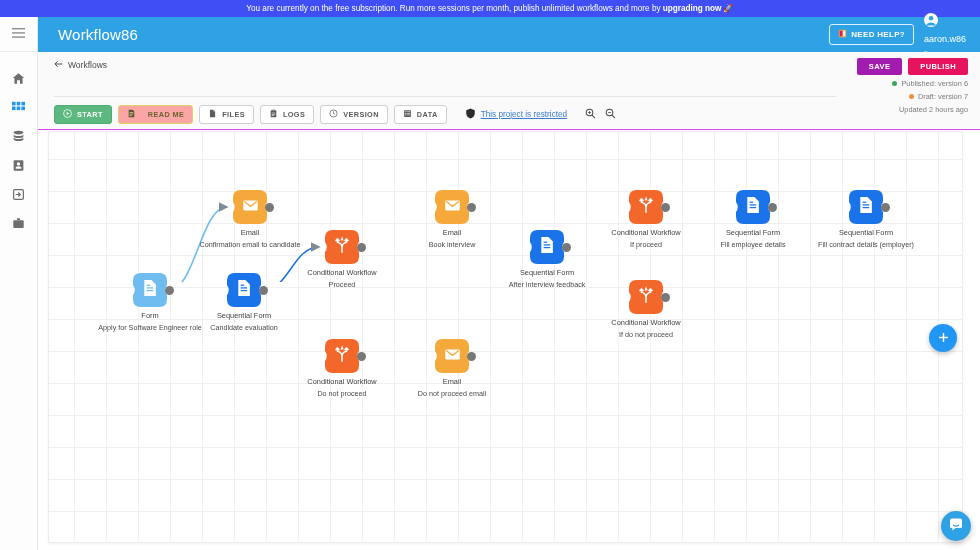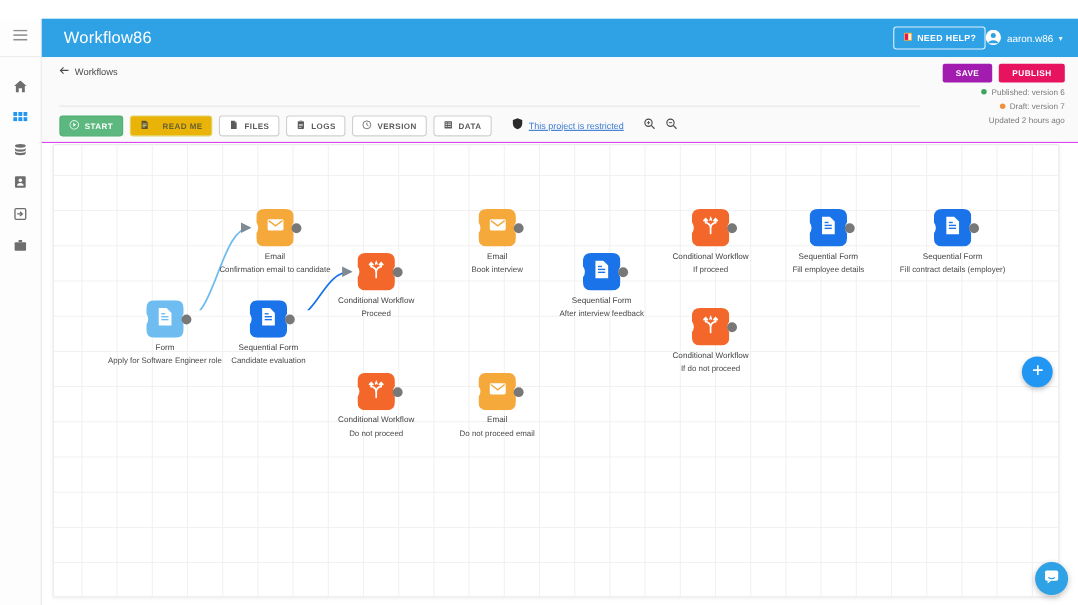--- a/index.html
+++ b/index.html
@@ -39,33 +39,33 @@
   
   .topbar {
     position: absolute; left: 38px; top: 17px; width: 942px; height: 35px;
     background: #2fa1e5; display: flex; align-items: center;
   }
   .brand {
     color: #fff; font-size: 15px; margin-left: 20px; letter-spacing: .2px;
     font-weight: 400;
   }
   .topbar-right {
-    margin-left: auto; display: flex; align-items: center; 
+    margin-left: auto; display: flex; align-items: center; gap: 10px;
     margin-right: 14px;
     padding-left: 40px;
   }
   .need-help {
     display: flex; align-items: center; gap: 4px;
     border: 1px solid rgba(255,255,255,.85); border-radius: 3px;
     color: #fff; font-size: 8px; font-weight: bold; letter-spacing: .3px;
     padding: 4px 8px; background: transparent; cursor: pointer;
   }
   .user-chip {
-    display: flex; align-items: center; gap: 5px; color: #fff;
-    font-size: 9px; cursor: pointer;
+    display: flex; align-items: flex-start; gap: 5px; color: #fff;
+    font-size: 9px; cursor: pointer; flex-direction: column;
   }
   .caret { font-size: 7px; opacity: .9; }
 
   
   .header {
     position: absolute; left: 38px; top: 52px; width: 942px; height: 78px;
     background: #fafafa; border-bottom: 1px solid #d946ef;
   }
   .crumb {
     position: absolute; left: 16px; top: 8px;
@@ -85,21 +85,21 @@
     display: flex; align-items: flex-start; gap: 6px;
   }
   .tbtn {
     display: flex; align-items: center; gap: 5px;
     height: 19px; padding: 0 8px; border-radius: 3px;
     font-size: 7.3px; font-weight: bold; letter-spacing: .4px;
     border: 1px solid #cfcfcf; background: #fff; color: #5a5a5a;
     cursor: pointer; white-space: nowrap;
   }
   .tbtn.start { background: #5cb87f; border-color: #4ead72; color: #fff; }
-  .tbtn.readme { background: #eab308; border-color: #ded36a; color: #6a6330; gap: 12px; }
+  .tbtn.readme { background: #fca5a5; border-color: #ded36a; color: #6a6330; gap: 12px; }
   .restricted {
     display: flex; align-items: center; gap: 5px; margin-left: 12px;
   }
   .restricted a {
     font-size: 8.2px; color: #3a7bd0; text-decoration: underline; cursor: pointer;
   }
   .zoomctl { display: flex; align-items: center; gap: 9px; margin-left: 12px; cursor: pointer; }
 
   .header-right {
     position: absolute; right: 12px; top: 6px; text-align: right;
@@ -167,20 +167,24 @@
     border-radius: 50%; background: #2fa1e5;
     display: flex; align-items: center; justify-content: center;
     box-shadow: 0 2px 6px rgba(0,0,0,.25); cursor: pointer; z-index: 20;
   }
 </style>
 </head>
 <body>
 
 <div id="app">
 
+  <div class="promo">
+    <span>You are currently on the free subscription. Run more sessions per month, publish unlimited workflows and more by </span><a class="link">upgrading now</a>
+    <span class="rocket">🚀</span>
+  </div>
 
   <div class="rail">
     <div class="rail-burger">
       <span>
         <svg width="13" height="11" viewBox="0 0 13 11">
           <rect y="0" width="13" height="1.4" fill="#8e8e8e"></rect>
           <rect y="4.2" width="13" height="1.4" fill="#8e8e8e"></rect>
           <rect y="8.4" width="13" height="1.4" fill="#8e8e8e"></rect>
         </svg>
       </span>

